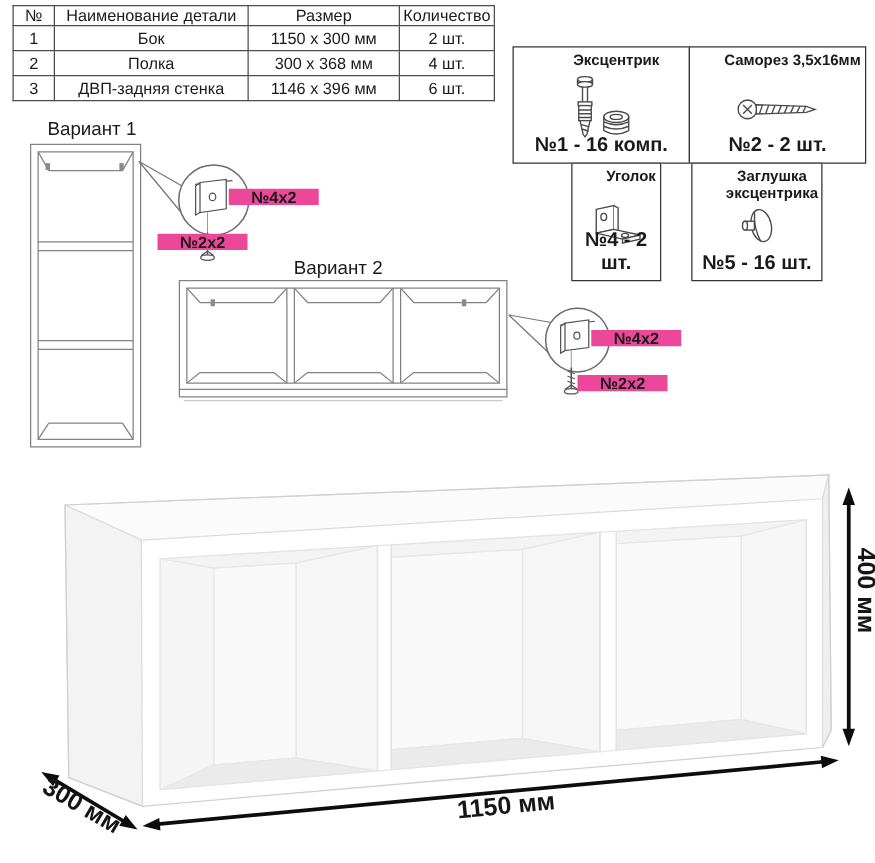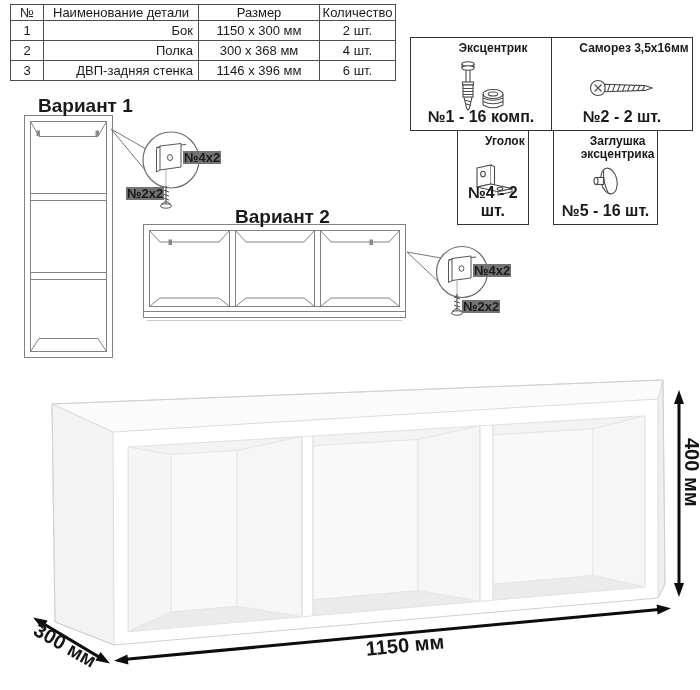--- a/index.html
+++ b/index.html
@@ -5,36 +5,36 @@
   html,body{margin:0;padding:0;background:#fff;}
   .stage{position:relative;width:700px;height:690px;background:#fff;overflow:hidden;
          font-family:"Liberation Sans",sans-serif;color:#1a1a1a;}
   
   .parts-table{position:absolute;left:10px;top:4px;border-collapse:collapse;table-layout:fixed;}
   .parts-table th,.parts-table td{border:1px solid #4d4d4d;font-weight:normal;
       font-size:13px;line-height:14px;padding:0 5px;white-space:nowrap;overflow:hidden;background:#fff;}
   .parts-table th{height:15px;text-align:center;padding:0 2px;}
   .parts-table td{height:19px;}
   .col-num{width:22px;text-align:center;}
-  .col-name{width:144px;text-align:right;}
+  .col-name{width:144px;text-align:center;}
   .col-size{width:110px;text-align:center;}
   .col-qty{width:65px;text-align:center;}
   
   .hw-row{position:absolute;display:flex;}
   .hw-row1{left:410px;top:37px;width:283px;height:94px;}
   .hw-row2{left:457px;top:130px;width:190px;height:95px;gap:25px;}
   .hw-cell{flex:1;position:relative;border:1px solid #333;margin-left:-1px;background:#fff;text-align:center;padding-left:24px;}
   .hw-cell:first-child{margin-left:0;}
   .hw-name{font-weight:bold;font-size:12px;line-height:13px;padding:4px 3px 0 3px;}
   .hw-qty{position:absolute;left:0;right:0;bottom:4px;font-weight:bold;font-size:16px;}
   .hw-icon{position:absolute;left:50%;top:52%;transform:translate(-50%,-50%);}
   .hw-icon.low{top:56%;}
   
-  .variant-title{position:absolute;font-weight:bold;font-size:19px;}
-  .callout-label{position:absolute;font-weight:bold;font-size:13px;background:#737373;padding:0 1px;line-height:13px;}
+  .variant-title{position:absolute;font-weight:normal;font-size:15px;}
+  .callout-label{position:absolute;font-weight:bold;font-size:13px;background:#ec4899;padding:0 18px;line-height:13px;}
   
   .dim-label{position:absolute;font-weight:bold;font-size:20px;color:#151515;text-align:center;}
   .dim-width{left:337px;top:634px;width:136px;transform:rotate(-5.5deg);}
   .dim-depth{left:14px;top:634px;width:102px;transform:rotate(30deg);}
   .dim-height{left:680px;top:438px;height:110px;writing-mode:vertical-rl;text-align:left;}
   .artwork{position:absolute;left:0;top:0;}
 </style>
 </head>
 <body>
 

